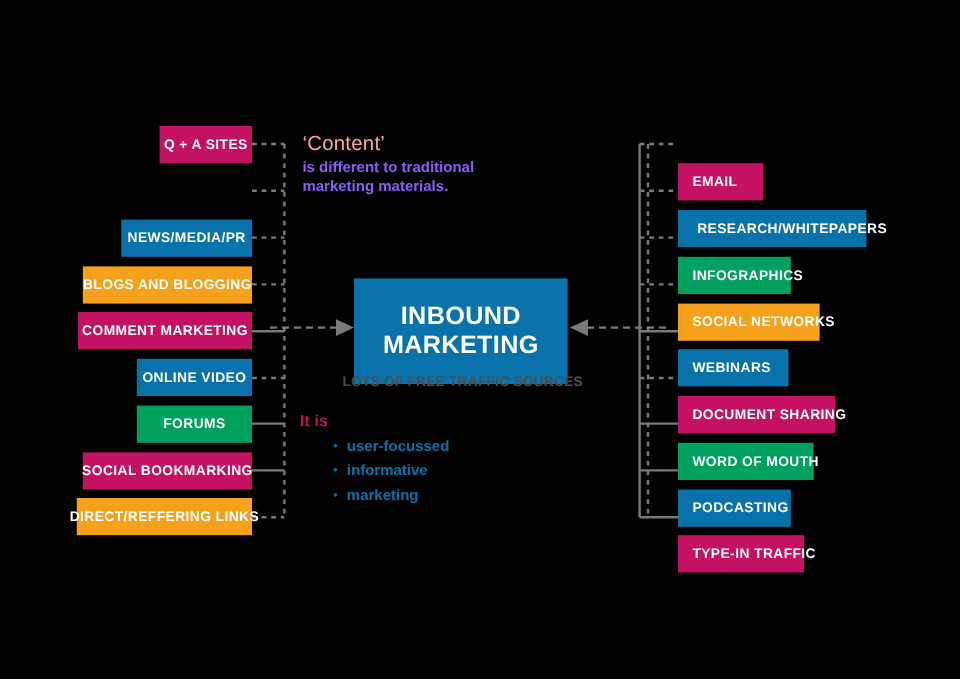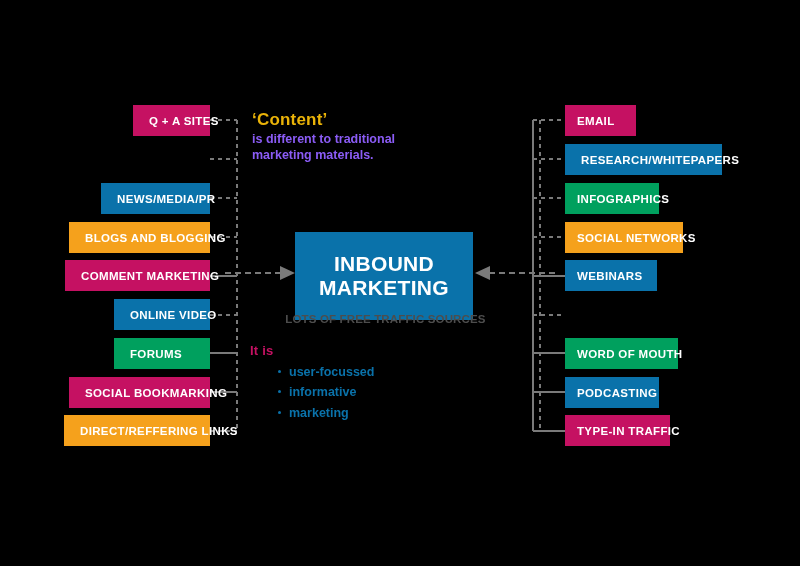--- a/index.html
+++ b/index.html
@@ -35,25 +35,27 @@
     box-sizing: border-box;
     display: flex;
     align-items: center;
     color: #ffffff;
     font-size: 11.5px;
     font-weight: bold;
     letter-spacing: 0.35px;
     white-space: nowrap;
   }
   .chip.left {
+    justify-content: center;
     padding: 0 16px;
   }
   .chip.right {
     justify-content: flex-start;
     padding: 0 12px;
+    margin-top: 31px;
   }
   .c-pink   { background: #c51162; }
   .c-green  { background: #00a05e; }
   .c-blue   { background: #0a72aa; }
   .c-orange { background: #f5a11c; }
 
   
   #hub {
     position: absolute;
     left: 295px;
@@ -86,23 +88,23 @@
   }
 
   
   #content-note {
     position: absolute;
     left: 252px;
     top: 110px;
     width: 200px;
   }
   #content-note .hd {
-    color: #eab308;
+    color: #fca5a5;
     font-size: 17px;
-    font-weight: bold;
+    font-weight: normal;
     letter-spacing: 0.2px;
     line-height: 1.18;
   }
   #content-note .bd {
     color: #8b5cf6;
     font-size: 12.5px;
     font-weight: bold;
     line-height: 1.28;
     margin-top: 1px;
     max-width: 180px;
@@ -240,20 +242,23 @@
   </div>
   <div class="chip right c-green" style="top:183px; left:565px; width:94px;">
     <span>INFOGRAPHICS</span>
   </div>
   <div class="chip right c-orange" style="top:222px; left:565px; width:118px;">
     <span>SOCIAL NETWORKS</span>
   </div>
   <div class="chip right c-blue" style="top:260px; left:565px; width:92px;">
     <span>WEBINARS</span>
   </div>
+  <div class="chip right c-pink" style="top:299px; left:565px; width:131px;">
+    <span>DOCUMENT SHARING</span>
+  </div>
   <div class="chip right c-green" style="top:338px; left:565px; width:113px;">
     <span>WORD OF MOUTH</span>
   </div>
   <div class="chip right c-blue" style="top:377px; left:565px; width:94px;">
     <span>PODCASTING</span>
   </div>
   <div class="chip right c-pink" style="top:415px; left:565px; width:105px;">
     <span>TYPE-IN TRAFFIC</span>
   </div>
 

